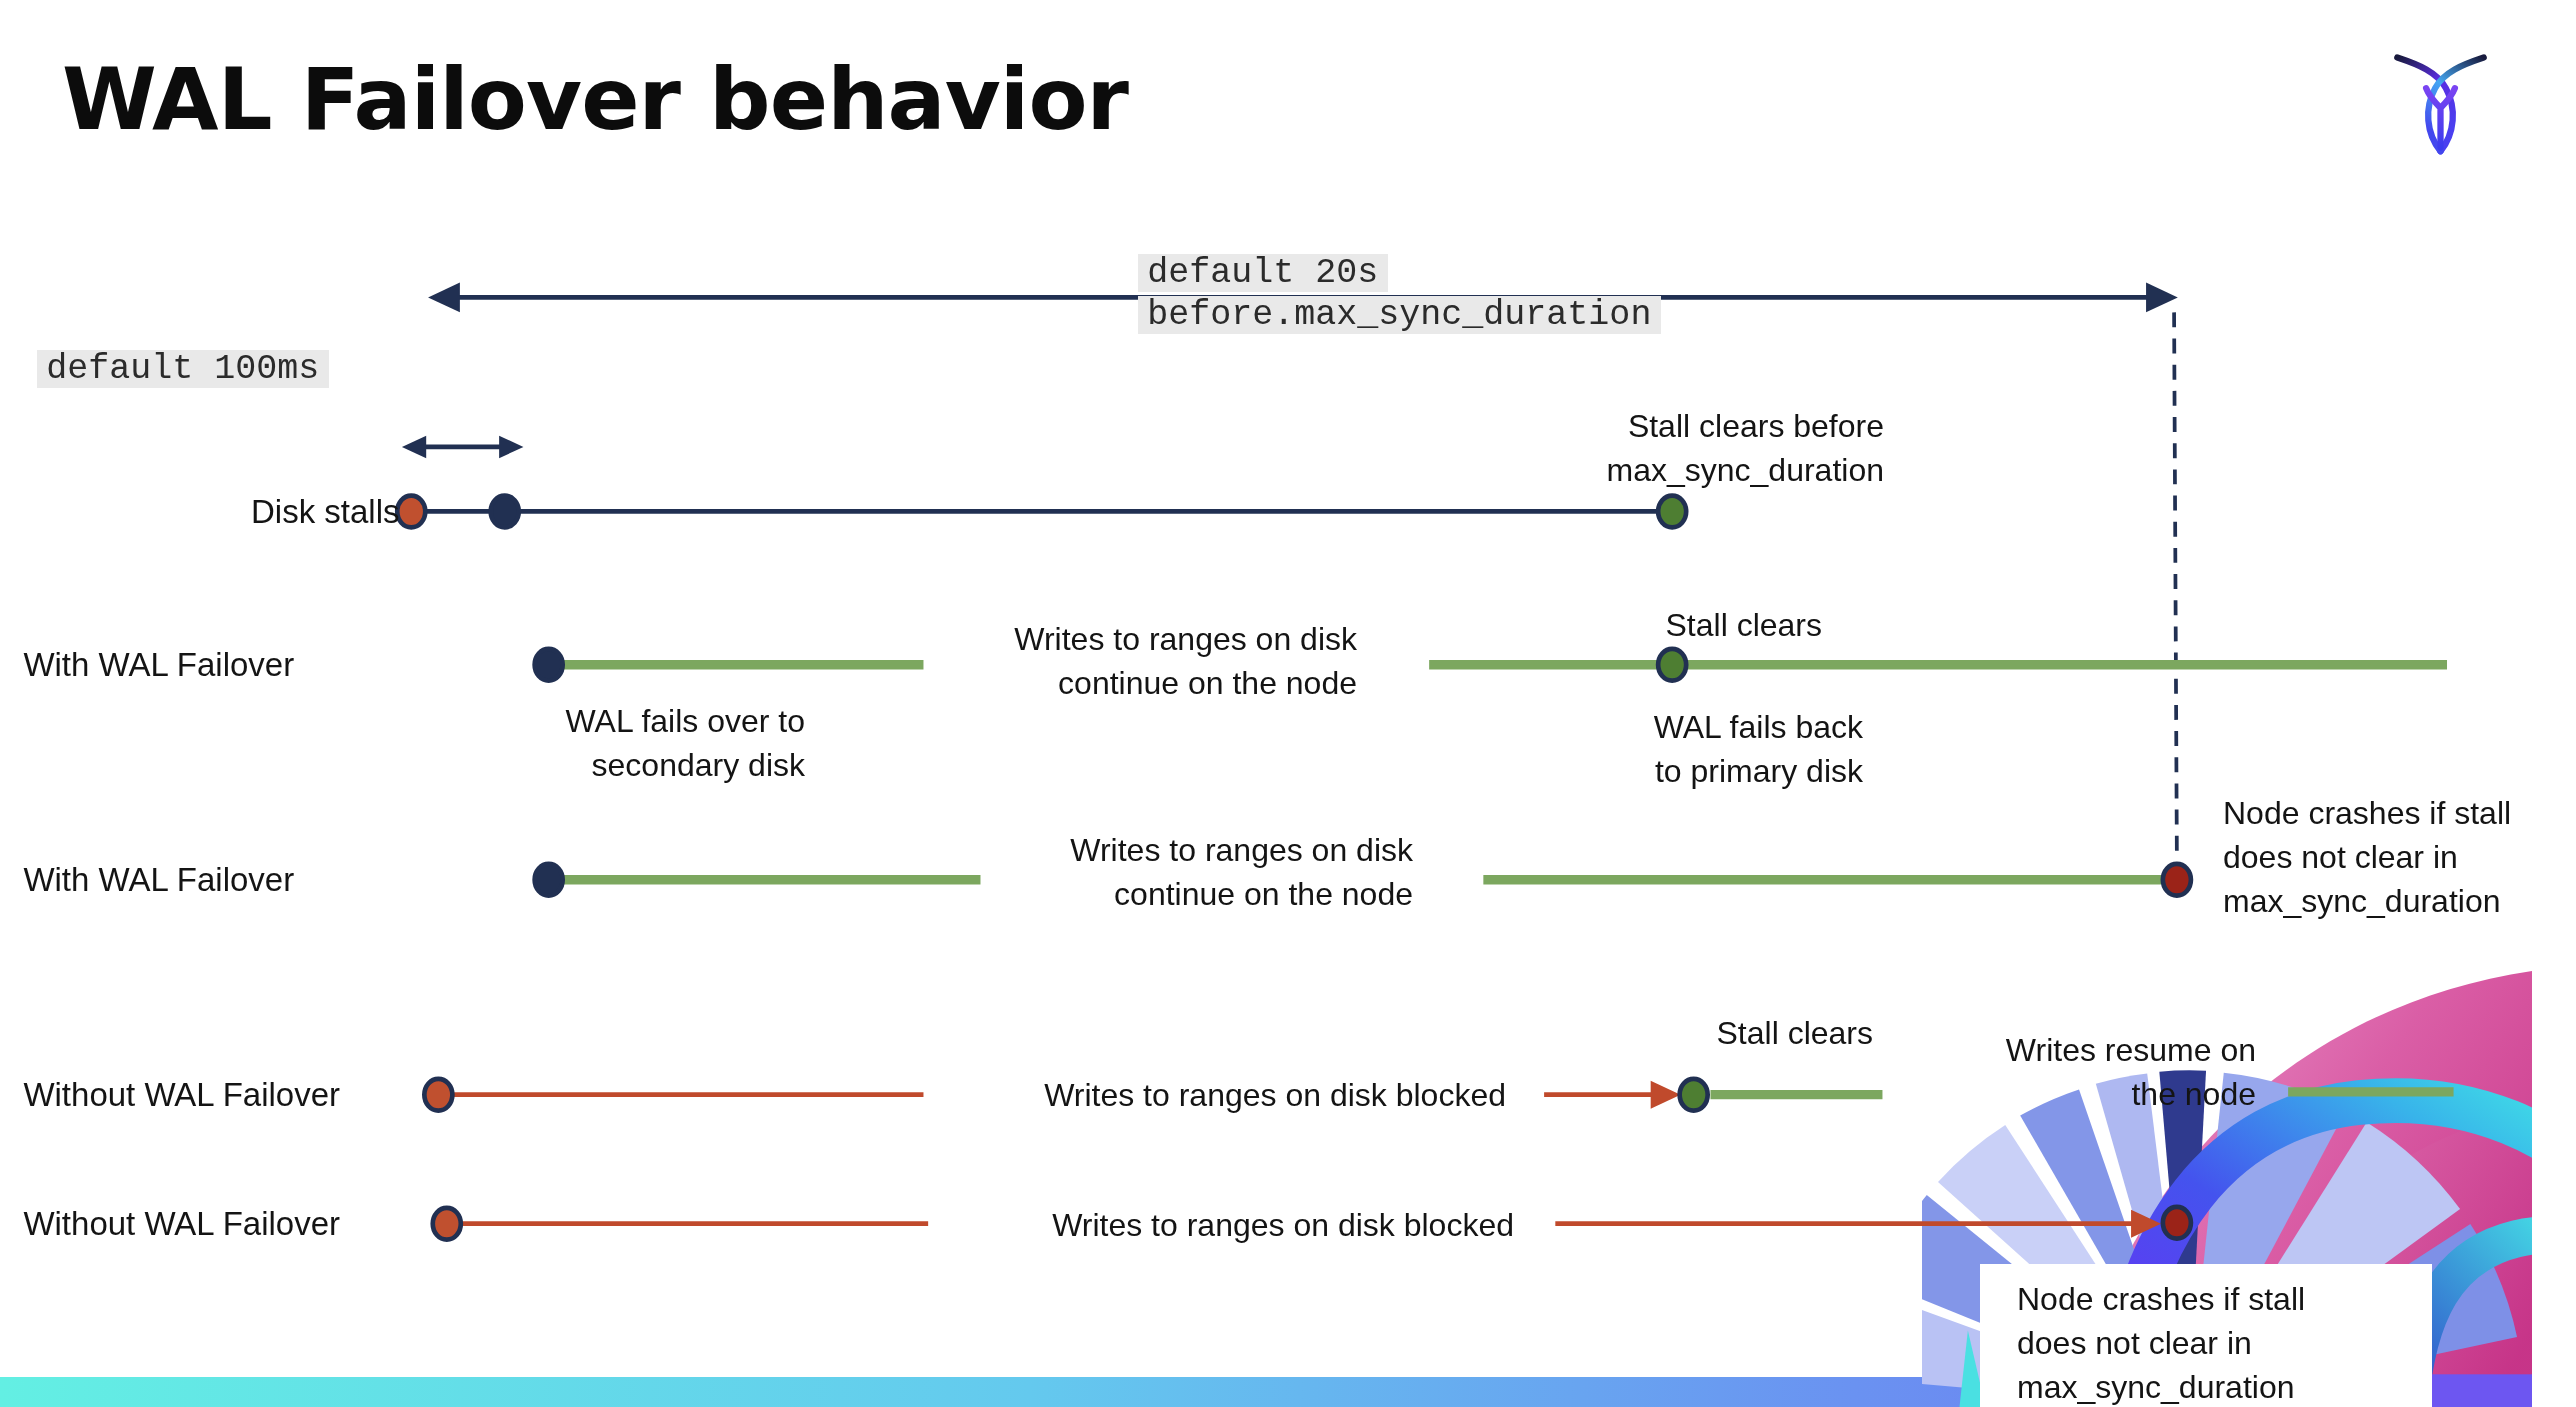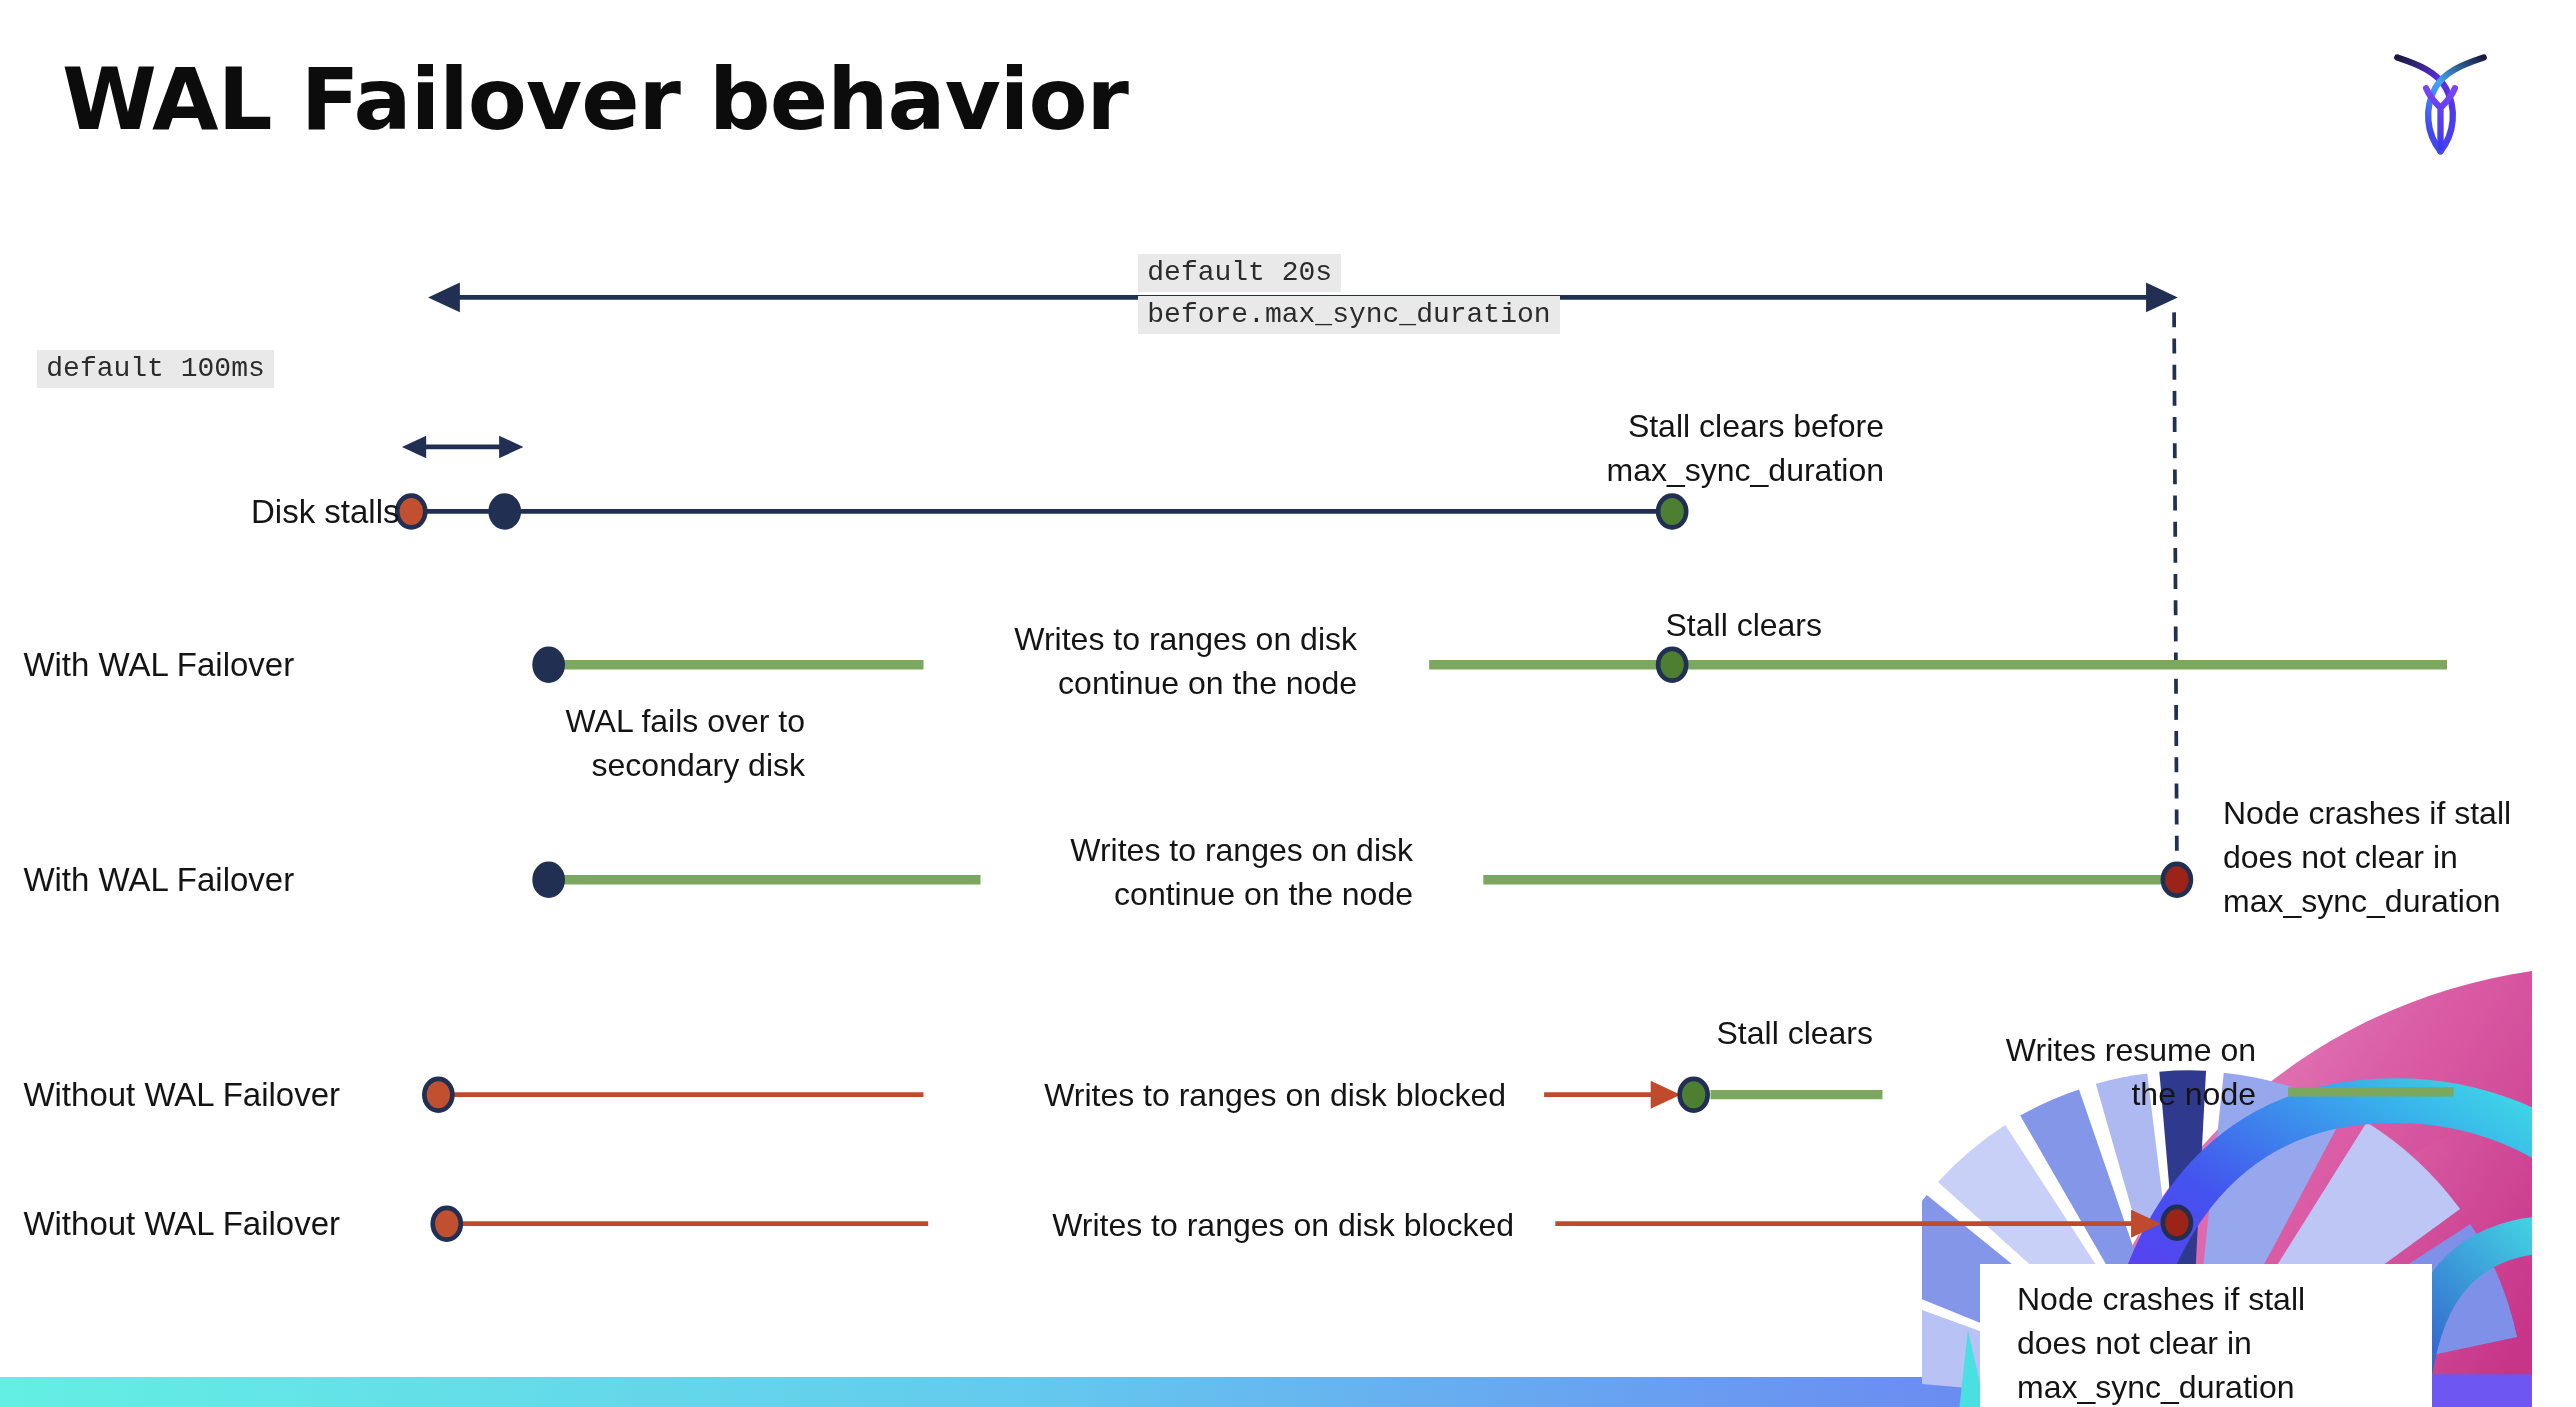--- a/index.html
+++ b/index.html
@@ -4,21 +4,21 @@
 <style>
   html,body{margin:0;padding:0;background:#ffffff;}
   .canvas{position:relative;width:2532px;height:1408px;background:#ffffff;overflow:hidden;
           font-family:"Liberation Sans",sans-serif;color:#161616;}
   .abs{position:absolute;}
   .title{left:62px;top:49px;font-family:"DejaVu Sans",sans-serif;font-weight:700;
          font-size:86px;letter-spacing:-0.9px;color:#0c0c0c;white-space:nowrap;}
   .mono-block{display:flex;flex-direction:column;align-items:flex-start;gap:4.7px;z-index:3;}
   .mono-line{display:inline-block;background:#e9e9e9;color:#2b2b2b;
              font-family:"Liberation Mono","DejaVu Sans Mono",monospace;
-             font-size:28px;line-height:32px;padding:2.8px 9.3px;white-space:pre;}
+             font-size:35px;line-height:32px;padding:2.8px 9.3px;white-space:pre;}
   .note{font-size:32px;line-height:44px;white-space:pre-line;z-index:3;color:#141414;}
   .center{text-align:right;}
   .left{text-align:left;}
   .rowlabel{font-size:33px;line-height:41px;white-space:nowrap;z-index:3;color:#141414;}
   .layer{left:0;top:0;width:2576px;height:1408px;}
   .z1{z-index:1;} .z2{z-index:2;}
   .crash-box{left:1980px;top:1264px;width:452px;height:144px;background:#ffffff;
              z-index:3;box-sizing:border-box;padding:13px 0 0 37px;}
   .footer-bar{left:0;top:1377px;width:2576px;height:31px;z-index:0;
               background:linear-gradient(90deg,#63efe3 0%,#64c9ee 40%,#6a92f1 72%,#6f6cf3 100%);}
@@ -155,20 +155,22 @@
   <div class="abs rowlabel" style="left:23.4px;top:1203px;">Without WAL Failover</div>
 
   <div class="abs note center" style="left:1510px;top:404px;width:374px;">Stall clears before
 max_sync_duration</div>
 
   <div class="abs note center" style="left:946px;top:617px;width:411px;">Writes to ranges on disk
 continue on the node</div>
   <div class="abs note center" style="left:1523px;top:603px;width:299px;">Stall clears</div>
   <div class="abs note center" style="left:469px;top:699px;width:336px;">WAL fails over to
 secondary disk</div>
+  <div class="abs note center" style="left:1527px;top:705px;width:336px;">WAL fails  back
+to primary disk</div>
 
   <div class="abs note center" style="left:1002px;top:828px;width:411px;">Writes to ranges on disk
 continue on the node</div>
   <div class="abs note left" style="left:2223px;top:791px;width:346px;">Node crashes if stall
 does not clear in
 max_sync_duration</div>
 
   <div class="abs note center" style="left:945px;top:1073px;width:561px;">Writes to ranges on disk  blocked</div>
   <div class="abs note center" style="left:1574px;top:1011px;width:299px;">Stall clears</div>
   <div class="abs note center" style="left:1920px;top:1028px;width:336px;">Writes resume on

